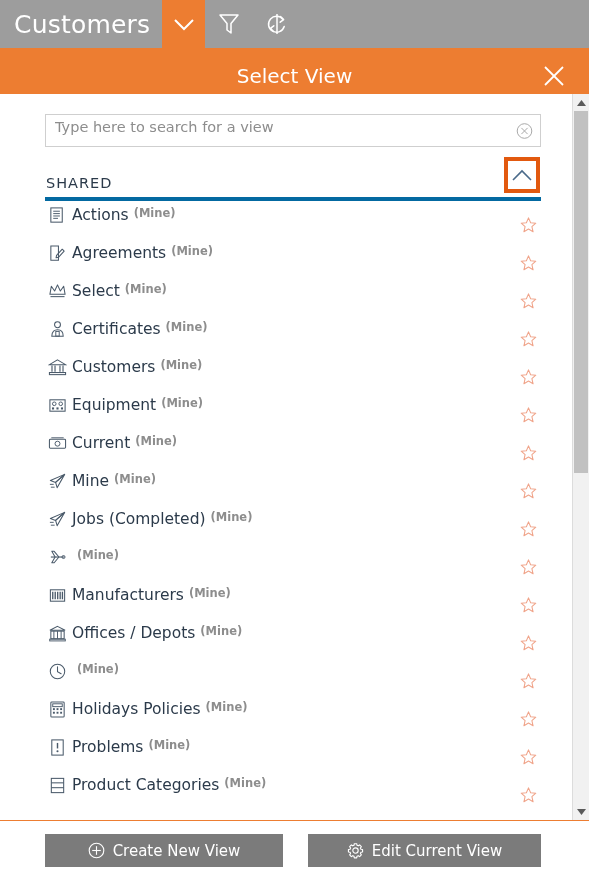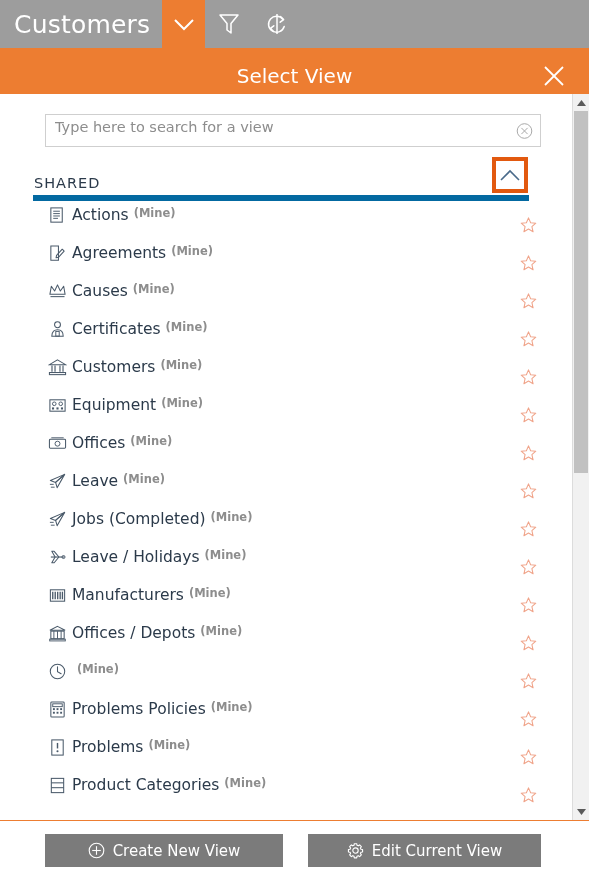--- a/index.html
+++ b/index.html
@@ -59,22 +59,22 @@
     font-size: 14.5px; color: #4a4a4a; padding: 0 34px 8px 9px;
     outline: none;
   }
   .search-box::placeholder { color: #8d8d8d; }
   .search-clear {
     position: absolute; right: 8px; top: 50%; transform: translateY(-50%);
     cursor: pointer; line-height: 0;
   }
 
   .shared-row {
-    position: absolute; left: 33px; top: 69px; width: 496px; height: 38px;
-    border-bottom: 6px solid #0369a1;
+    position: absolute; left: 45px; top: 69px; width: 496px; height: 38px;
+    border-bottom: 4px solid #0369a1;
   }
   .shared-label {
     position: absolute; left: 1px; top: 12px;
     font-size: 14.5px; color: #2b3a4a; letter-spacing: 1.0px;
   }
   .collapse-btn {
     position: absolute; right: 1px; top: -6px; width: 36px; height: 36px;
     border: 4px solid #E2590F; background: #ffffff;
     display: flex; align-items: center; justify-content: center; cursor: pointer;
   }
@@ -224,21 +224,21 @@
               <polygon points="10,1.6 12.5,7.3 18.6,7.9 14,12 15.4,18 10,14.8 4.6,18 6,12 1.4,7.9 7.5,7.3" fill="none" stroke="#F0A48A" stroke-width="1.25" stroke-linejoin="round"></polygon>
             </svg></span>
         </div>
         <div class="list-item">
           <span class="item-icon">
             <svg width="19" height="19" viewBox="0 0 20 20">
               <path d="M2,13 L3.5,4.5 L7,9.5 L10,3 L13,9.5 L16.5,4.5 L18,13 Z" fill="none" stroke="#4a5a6a" stroke-width="1.1" stroke-linejoin="round"></path>
               <line x1="2.6" y1="15.4" x2="17.4" y2="15.4" stroke="#4a5a6a" stroke-width="1.1"></line>
             </svg>
           </span>
-          <span class="item-label">Causes</span>
+          <span class="item-label">Select</span>
           <span class="item-owner">(Mine)</span>
           <span class="item-star"><svg width="17" height="17" viewBox="0 0 20 20">
               <polygon points="10,1.6 12.5,7.3 18.6,7.9 14,12 15.4,18 10,14.8 4.6,18 6,12 1.4,7.9 7.5,7.3" fill="none" stroke="#F0A48A" stroke-width="1.25" stroke-linejoin="round"></polygon>
             </svg></span>
         </div>
         <div class="list-item">
           <span class="item-icon">
             <svg width="19" height="19" viewBox="0 0 20 20">
               <circle cx="10" cy="5" r="3.1" fill="none" stroke="#4a5a6a" stroke-width="1.1"></circle>
               <path d="M4,17 C4,12.2 7,10.2 10,10.2 C13,10.2 16,12.2 16,17 Z" fill="none" stroke="#4a5a6a" stroke-width="1.1"></path>
@@ -286,36 +286,36 @@
             </svg></span>
         </div>
         <div class="list-item">
           <span class="item-icon">
             <svg width="19" height="19" viewBox="0 0 20 20">
               <rect x="1.5" y="5.5" width="17" height="9.5" rx="1" fill="none" stroke="#4a5a6a" stroke-width="1.1"></rect>
               <circle cx="10" cy="10.2" r="2.6" fill="none" stroke="#4a5a6a" stroke-width="1"></circle>
               <line x1="3.5" y1="4" x2="16.5" y2="4" stroke="#4a5a6a" stroke-width="1"></line>
             </svg>
           </span>
-          <span class="item-label">Offices</span>
+          <span class="item-label">Current</span>
           <span class="item-owner">(Mine)</span>
           <span class="item-star"><svg width="17" height="17" viewBox="0 0 20 20">
               <polygon points="10,1.6 12.5,7.3 18.6,7.9 14,12 15.4,18 10,14.8 4.6,18 6,12 1.4,7.9 7.5,7.3" fill="none" stroke="#F0A48A" stroke-width="1.25" stroke-linejoin="round"></polygon>
             </svg></span>
         </div>
         <div class="list-item">
           <span class="item-icon">
             <svg width="19" height="19" viewBox="0 0 20 20">
               <path d="M17.5,2.5 L2.5,9 L8,11 L17.5,2.5 Z" fill="none" stroke="#4a5a6a" stroke-width="1.1" stroke-linejoin="round"></path>
               <path d="M17.5,2.5 L8,11 L9.6,16.5 L17.5,2.5 Z" fill="none" stroke="#4a5a6a" stroke-width="1.1" stroke-linejoin="round"></path>
               <line x1="2" y1="13" x2="6" y2="13" stroke="#4a5a6a" stroke-width="1"></line>
               <line x1="3" y1="16" x2="7" y2="16" stroke="#4a5a6a" stroke-width="1"></line>
             </svg>
           </span>
-          <span class="item-label">Leave</span>
+          <span class="item-label">Mine</span>
           <span class="item-owner">(Mine)</span>
           <span class="item-star"><svg width="17" height="17" viewBox="0 0 20 20">
               <polygon points="10,1.6 12.5,7.3 18.6,7.9 14,12 15.4,18 10,14.8 4.6,18 6,12 1.4,7.9 7.5,7.3" fill="none" stroke="#F0A48A" stroke-width="1.25" stroke-linejoin="round"></polygon>
             </svg></span>
         </div>
         <div class="list-item">
           <span class="item-icon">
             <svg width="19" height="19" viewBox="0 0 20 20">
               <path d="M17.5,2.5 L2.5,9 L8,11 L17.5,2.5 Z" fill="none" stroke="#4a5a6a" stroke-width="1.1" stroke-linejoin="round"></path>
               <path d="M17.5,2.5 L8,11 L9.6,16.5 L17.5,2.5 Z" fill="none" stroke="#4a5a6a" stroke-width="1.1" stroke-linejoin="round"></path>
@@ -331,21 +331,20 @@
         </div>
         <div class="list-item">
           <span class="item-icon">
             <svg width="19" height="19" viewBox="0 0 20 20">
               <path d="M3,9.5 L17,9.5" stroke="#4a5a6a" stroke-width="1.2"></path>
               <path d="M7.5,9.5 L4,3.5 L6.5,3.5 L11.5,9.5" fill="none" stroke="#4a5a6a" stroke-width="1.1" stroke-linejoin="round"></path>
               <path d="M7.5,9.5 L4,15.5 L6.5,15.5 L11.5,9.5" fill="none" stroke="#4a5a6a" stroke-width="1.1" stroke-linejoin="round"></path>
               <circle cx="16.3" cy="9.5" r="1.6" fill="none" stroke="#4a5a6a" stroke-width="1"></circle>
             </svg>
           </span>
-          <span class="item-label">Leave / Holidays</span>
           <span class="item-owner">(Mine)</span>
           <span class="item-star"><svg width="17" height="17" viewBox="0 0 20 20">
               <polygon points="10,1.6 12.5,7.3 18.6,7.9 14,12 15.4,18 10,14.8 4.6,18 6,12 1.4,7.9 7.5,7.3" fill="none" stroke="#F0A48A" stroke-width="1.25" stroke-linejoin="round"></polygon>
             </svg></span>
         </div>
         <div class="list-item">
           <span class="item-icon">
             <svg width="19" height="19" viewBox="0 0 20 20">
               <rect x="2.5" y="4" width="15" height="12" fill="none" stroke="#4a5a6a" stroke-width="1.1"></rect>
               <line x1="5" y1="6" x2="5" y2="14" stroke="#4a5a6a" stroke-width="1.4"></line>
@@ -396,21 +395,21 @@
               <rect x="3" y="2" width="14" height="16" rx="1" fill="none" stroke="#4a5a6a" stroke-width="1.1"></rect>
               <rect x="5" y="4" width="10" height="3" fill="none" stroke="#4a5a6a" stroke-width="1"></rect>
               <rect x="5.2" y="8.6" width="2" height="2" fill="#4a5a6a"></rect>
               <rect x="9" y="8.6" width="2" height="2" fill="#4a5a6a"></rect>
               <rect x="12.8" y="8.6" width="2" height="2" fill="#4a5a6a"></rect>
               <rect x="5.2" y="12.4" width="2" height="2" fill="#4a5a6a"></rect>
               <rect x="9" y="12.4" width="2" height="2" fill="#4a5a6a"></rect>
               <rect x="12.8" y="12.4" width="2" height="2" fill="#4a5a6a"></rect>
             </svg>
           </span>
-          <span class="item-label">Problems Policies</span>
+          <span class="item-label">Holidays Policies</span>
           <span class="item-owner">(Mine)</span>
           <span class="item-star"><svg width="17" height="17" viewBox="0 0 20 20">
               <polygon points="10,1.6 12.5,7.3 18.6,7.9 14,12 15.4,18 10,14.8 4.6,18 6,12 1.4,7.9 7.5,7.3" fill="none" stroke="#F0A48A" stroke-width="1.25" stroke-linejoin="round"></polygon>
             </svg></span>
         </div>
         <div class="list-item">
           <span class="item-icon">
             <svg width="19" height="19" viewBox="0 0 20 20">
               <rect x="4" y="2" width="12" height="16" fill="none" stroke="#4a5a6a" stroke-width="1.1"></rect>
               <line x1="10" y1="5.2" x2="10" y2="11" stroke="#4a5a6a" stroke-width="1.5"></line>

